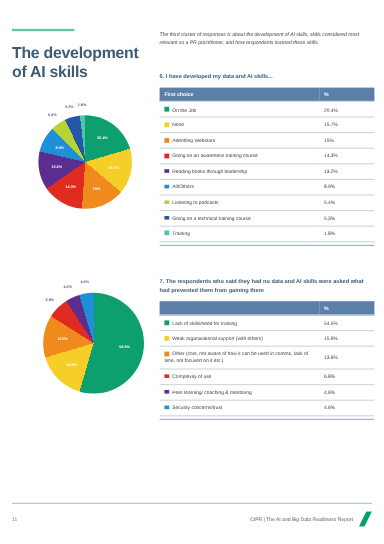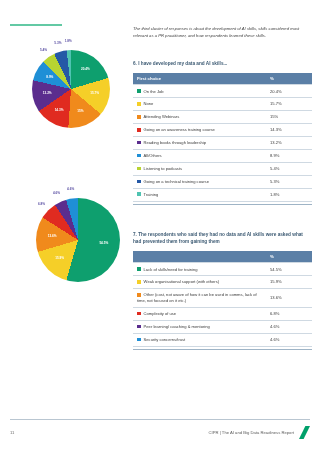--- a/index.html
+++ b/index.html
@@ -130,20 +130,21 @@
     clip-path: polygon(58% 0, 100% 0, 42% 100%, 0 100%);
   }
 </style>
 </head>
 <body>
 
 <div class="page">
 
   <div class="left-col">
     <div class="title-rule"></div>
+    <div class="page-title">The development of AI skills</div>
 
     <div class="pie-wrap first">
       <div class="pie p1" id="pie1" style="background: conic-gradient(rgb(14, 159, 110) 0deg, rgb(14, 159, 110) 73.44deg, rgb(245, 207, 40) 73.44deg, rgb(245, 207, 40) 129.96deg, rgb(240, 138, 28) 129.96deg, rgb(240, 138, 28) 183.96deg, rgb(224, 43, 32) 183.96deg, rgb(224, 43, 32) 235.44deg, rgb(91, 45, 142) 235.44deg, rgb(91, 45, 142) 282.96deg, rgb(31, 143, 214) 282.96deg, rgb(31, 143, 214) 315deg, rgb(185, 212, 50) 315deg, rgb(185, 212, 50) 334.44deg, rgb(36, 88, 166) 334.44deg, rgb(36, 88, 166) 353.52deg, rgb(79, 195, 177) 353.52deg, rgb(79, 195, 177) 360deg);"></div>
       <div id="pie1-labels">
           <div class="slice-label" style="left: 73.4573px; top: 33.6181px;">20.4%</div>
           <div class="slice-label" style="left: 82.6776px; top: 57.9034px;">15.7%</div>
           <div class="slice-label" style="left: 68.4634px; top: 75.2512px;">15%</div>
           <div class="slice-label" style="left: 47.0198px; top: 74.0035px;">14.3%</div>
           <div class="slice-label" style="left: 35.2483px; top: 57.5309px;">13.2%</div>
           <div class="slice-label" style="left: 37.8476px; top: 41.2847px;">8.9%</div>

